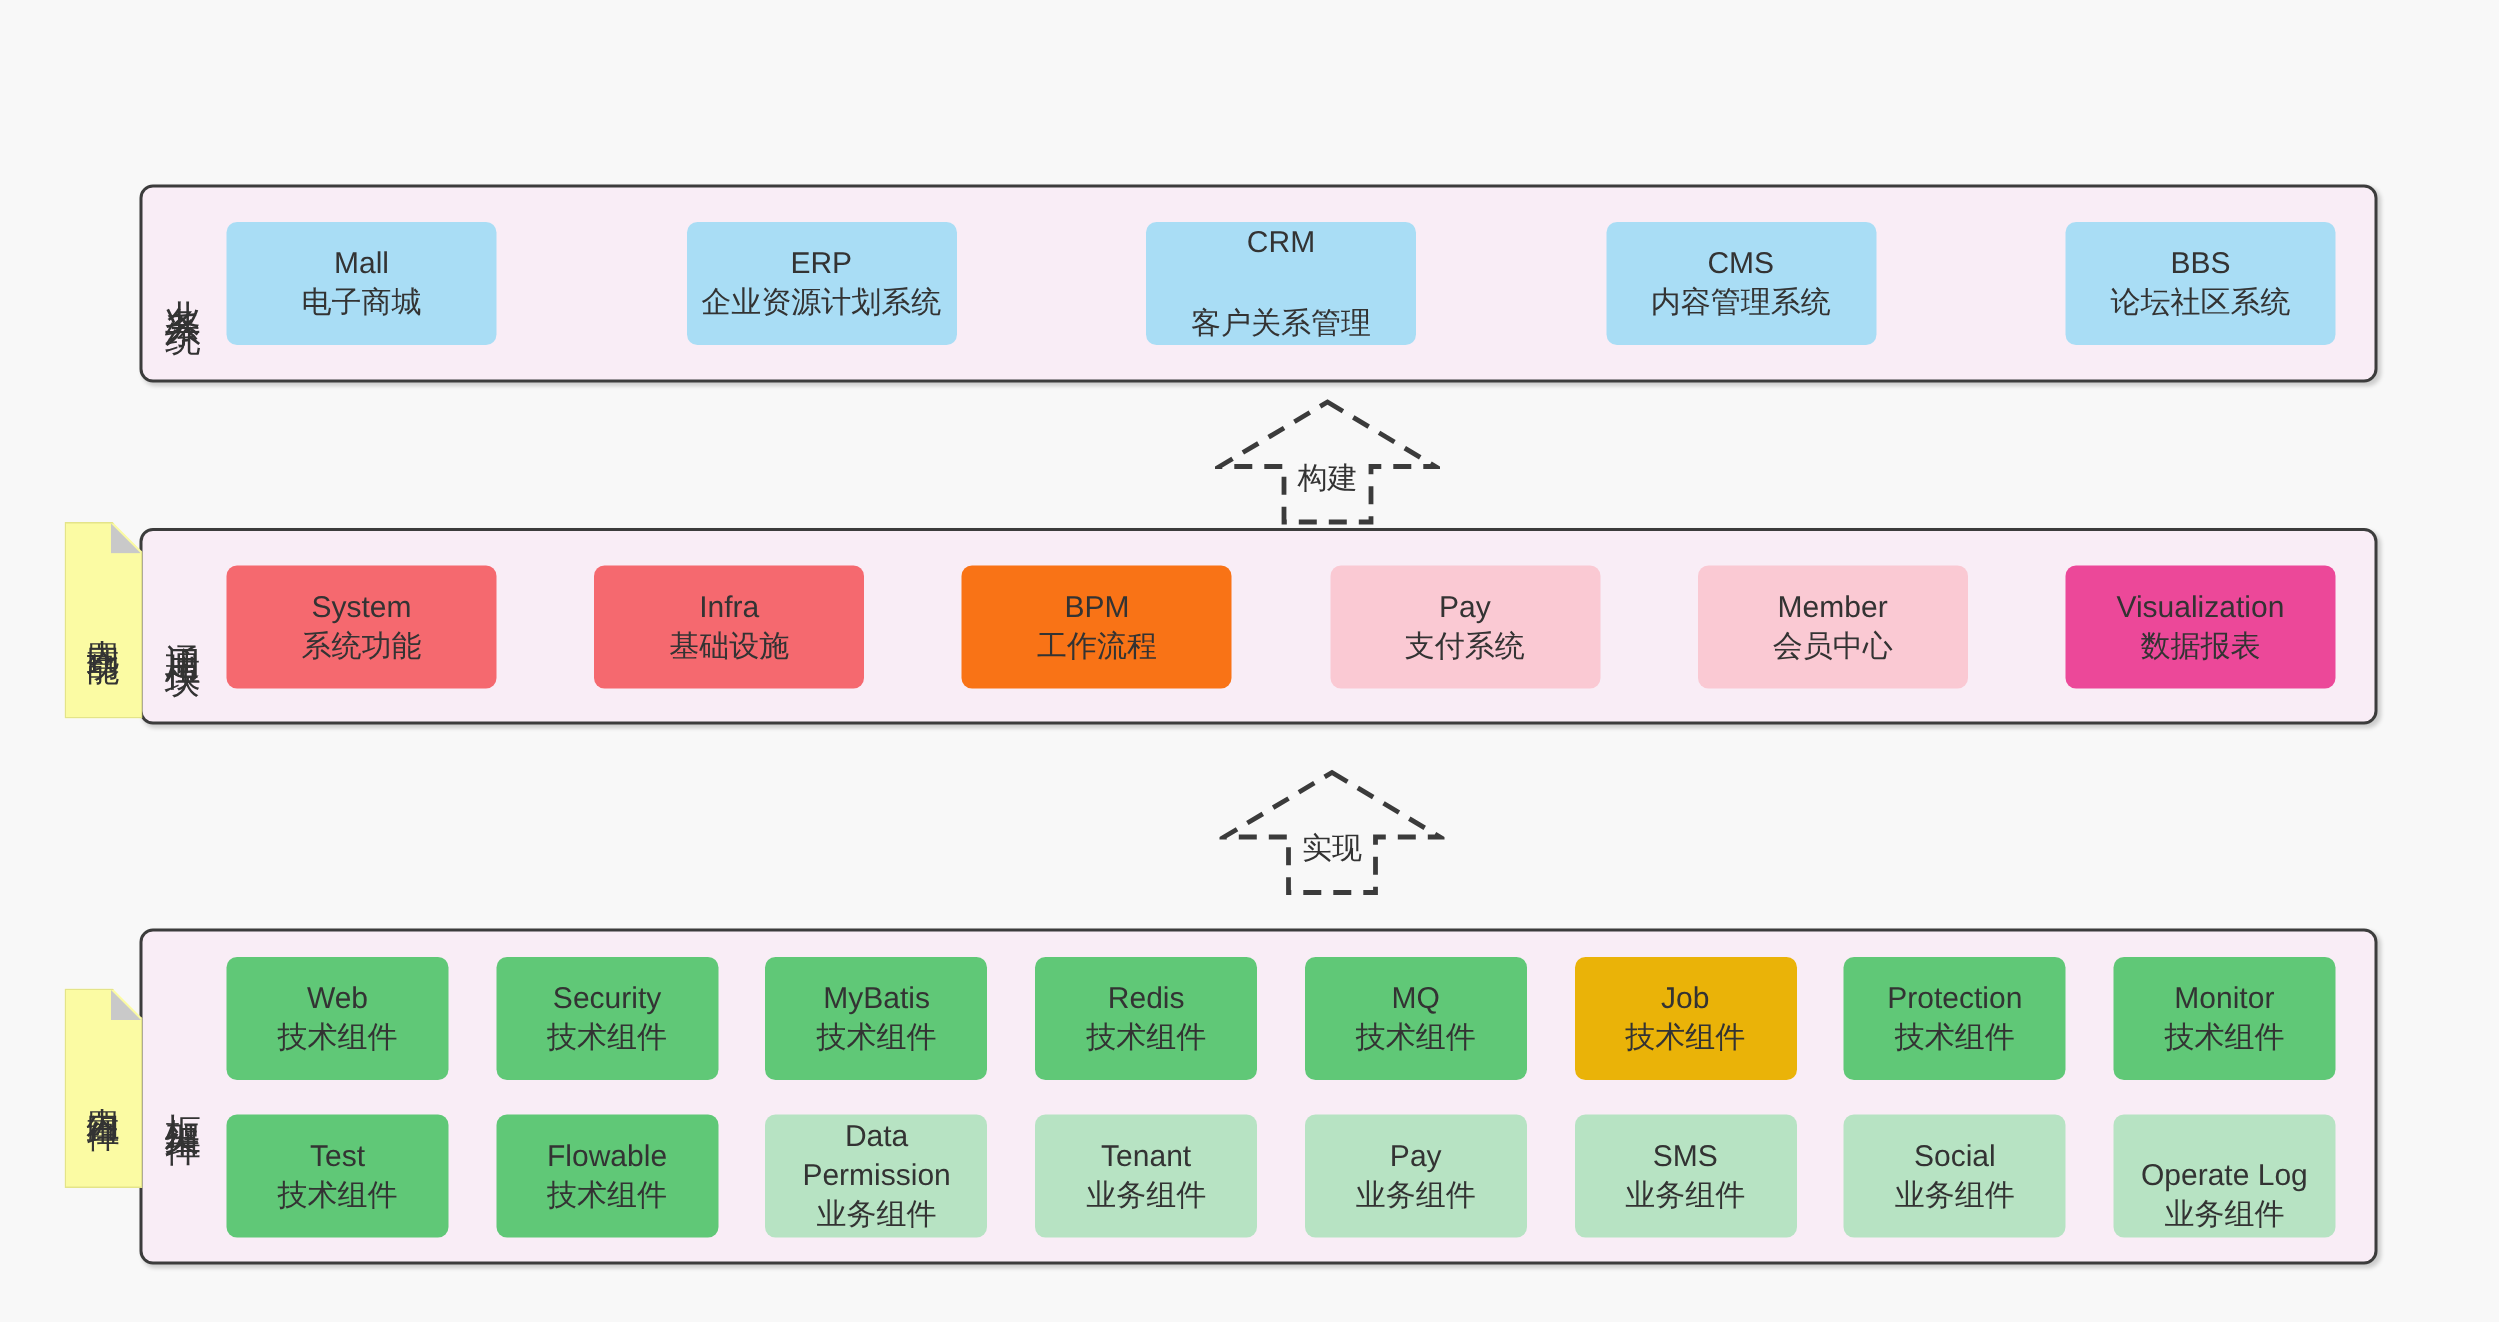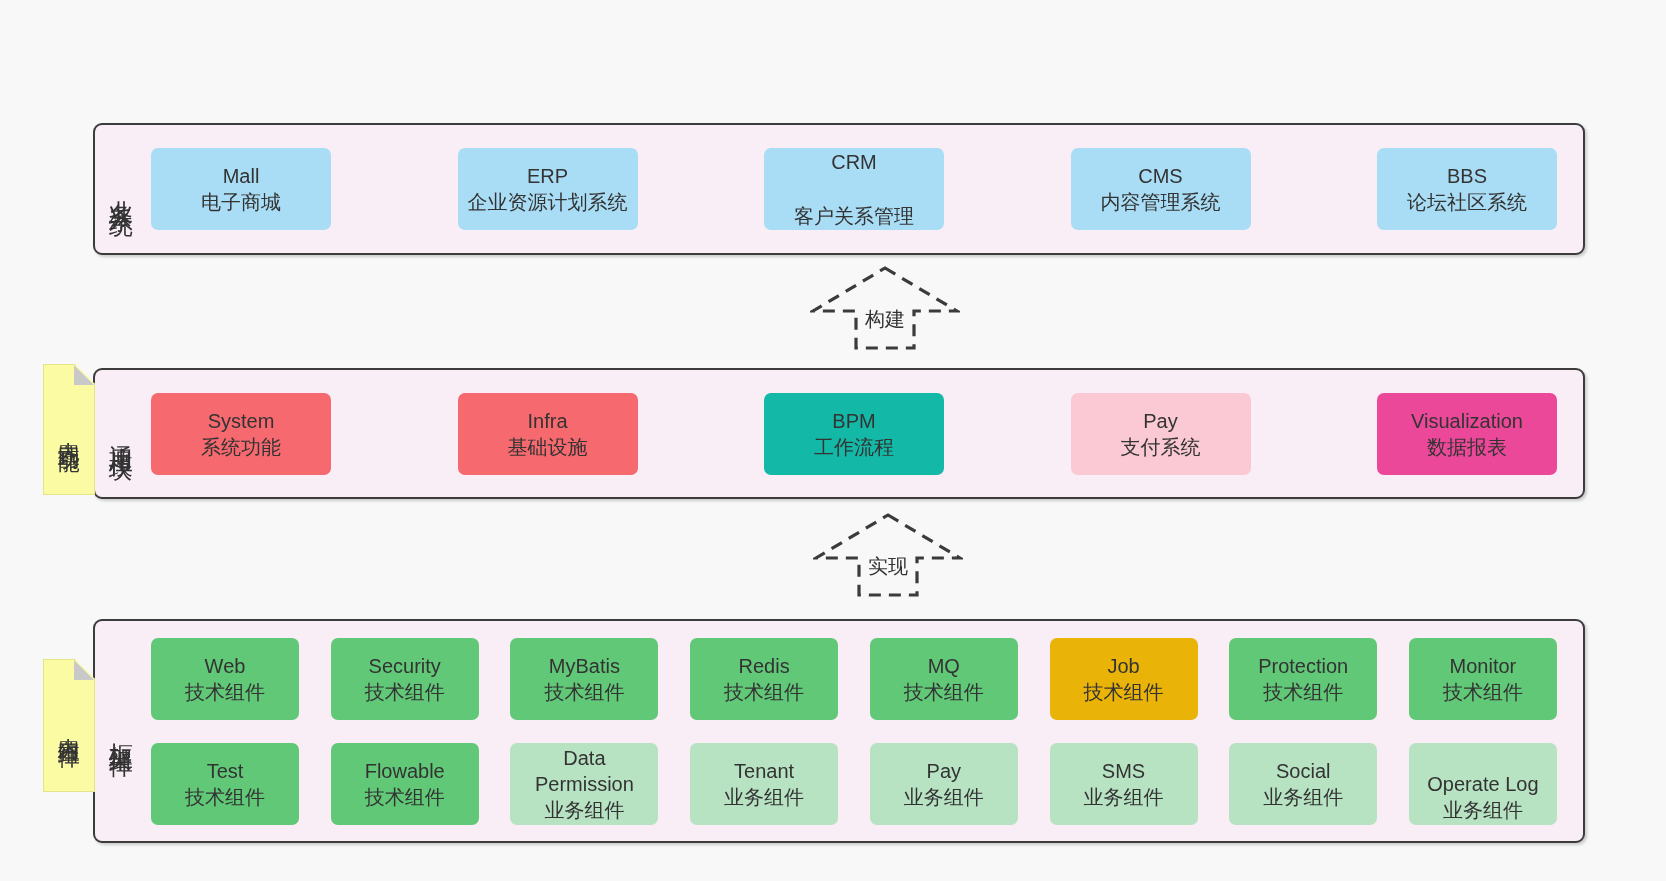--- a/index.html
+++ b/index.html
@@ -14,21 +14,21 @@
 
   
   .layer {
     position: absolute;
     background: var(--container-bg, #f9edf6);
     border: 2px solid var(--container-border, #3c3c3c);
     border-radius: 9px;
     box-shadow: 2px 2px 3px rgba(0,0,0,0.18);
   }
   .layer-business   { left: 93px;  top: 123px; width: 1492px; height: 132px; }
-  .layer-modules    { left: 93px;  top: 368px; width: 1492px; height: 131px; text-decoration: underline; }
+  .layer-modules    { left: 93px;  top: 352px; width: 1492px; height: 131px; text-decoration: underline; }
   .layer-components { left: 93px;  top: 619px; width: 1492px; height: 224px; }
 
   .side-label {
     position: absolute;
     left: 11px; top: 50%;
     transform: translateY(-50%);
     writing-mode: vertical-rl;
     text-orientation: upright;
     font-size: 24px;
     line-height: 1.2;
@@ -164,27 +164,31 @@
     <div class="rows">
       <div class="boxrow row-6">
           <div class="box" style="background: rgb(245, 105, 111);">
             <div class="box-name">System</div>
             <div class="box-desc">系统功能</div>
           </div>
           <div class="box" style="background: rgb(245, 105, 111);">
             <div class="box-name">Infra</div>
             <div class="box-desc">基础设施</div>
           </div>
-          <div class="box" style="background: #14b8a6;">
+          <div class="box" style="background: #f97316;">
             <div class="box-name">BPM</div>
             <div class="box-desc">工作流程</div>
           </div>
           <div class="box" style="background: rgb(250, 201, 211);">
             <div class="box-name">Pay</div>
             <div class="box-desc">支付系统</div>
+          </div>
+          <div class="box" style="background: rgb(250, 201, 211);">
+            <div class="box-name">Member</div>
+            <div class="box-desc">会员中心</div>
           </div>
           <div class="box" style="background: #ec4899;">
             <div class="box-name">Visualization</div>
             <div class="box-desc">数据报表</div>
           </div>
         </div>
     </div>
   </section>
 
   <div class="arrow arrow-2">

